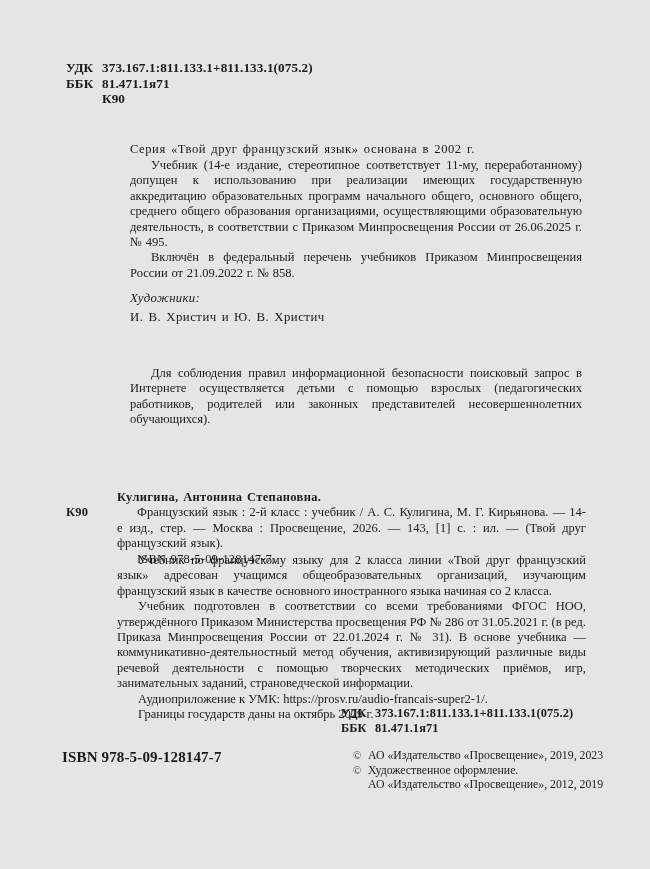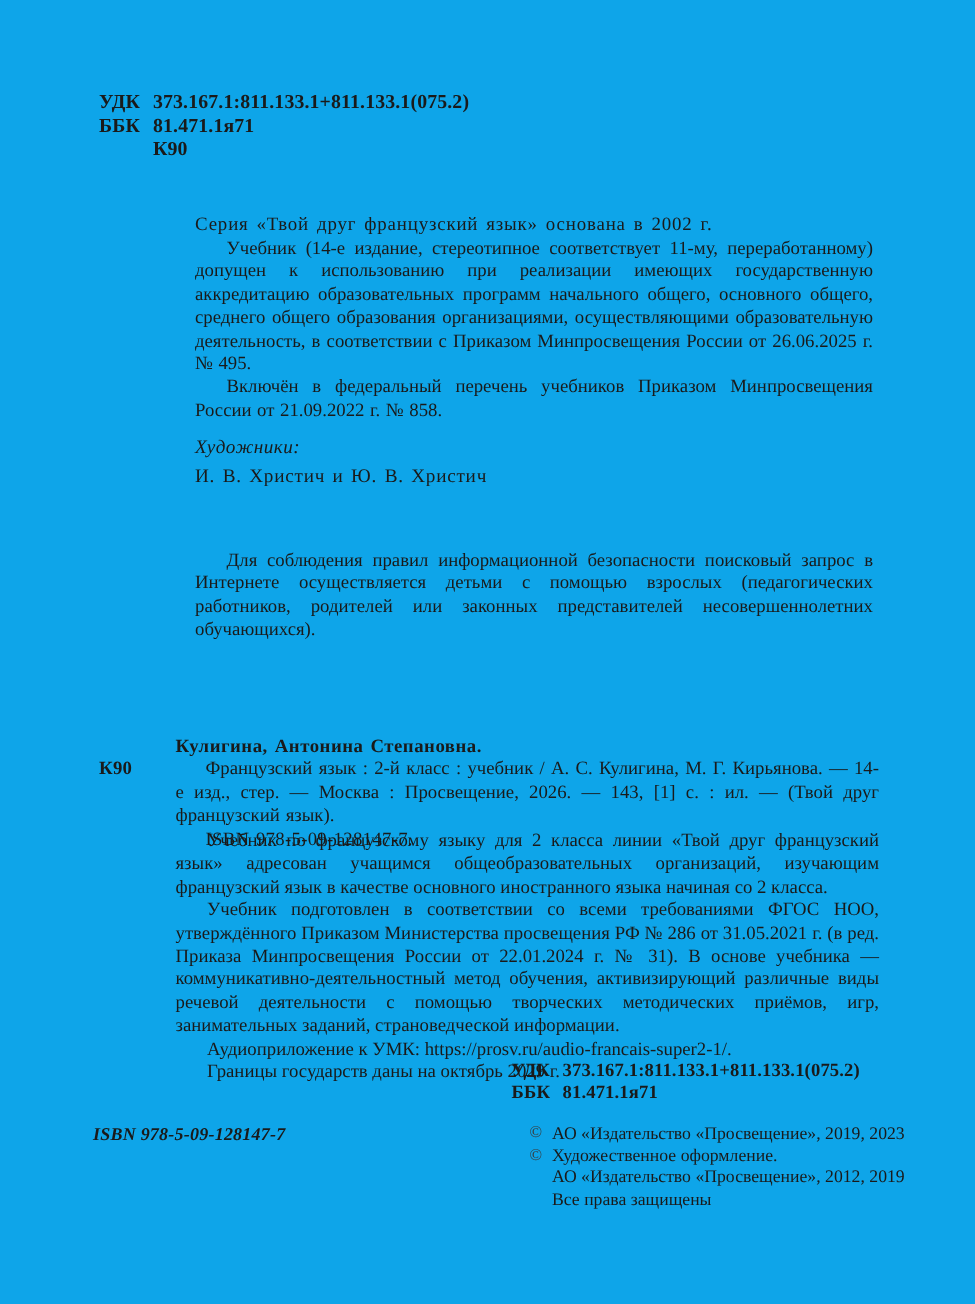--- a/index.html
+++ b/index.html
@@ -12,21 +12,21 @@
     width: 650px;
     height: 869px;
     position: relative;
     font-family: "Liberation Serif", "DejaVu Serif", serif;
     color: #1a1a1a;
     overflow: hidden;
   }
   .page {
     position: absolute;
     inset: 0;
-    background: #0ea5e9;
+    background: #e5e5e5;
   }
 
   
   .blk { position: absolute; }
 
   
   #udk-top {
     left: 66px;
     top: 60px;
     font-size: 13.2px;
@@ -176,25 +176,24 @@
   #udk-bottom .row { display: block; }
   #udk-bottom .lbl {
     display: inline-block;
     width: 34px;
   }
 
   
   #isbn-footer {
     left: 62px;
     top: 749px;
-    font-size: 12px;
+    font-size: 15px;
     font-weight: bold;
     letter-spacing: 0.15px;
     white-space: nowrap;
-    font-style: italic;
   }
   #copyright-block {
     left: 353px;
     top: 748px;
     width: 240px;
     font-size: 11.8px;
     line-height: 14.6px;
   }
   #copyright-block .cline {
     display: block;
@@ -274,19 +273,15 @@
       <span>АО «Издательство «Просвещение», 2019, 2023</span>
     </span>
     <span class="cline">
       <span class="cmark">©</span>
       <span>Художественное оформление.</span>
     </span>
     <span class="cline">
       <span class="cmark"></span>
       <span>АО «Издательство «Просвещение», 2012, 2019</span>
     </span>
-    <span class="cline">
-      <span class="cmark"></span>
-      <span>Все права защищены</span>
-    </span>
   </div>
 
 </div>
 
 </body></html>

